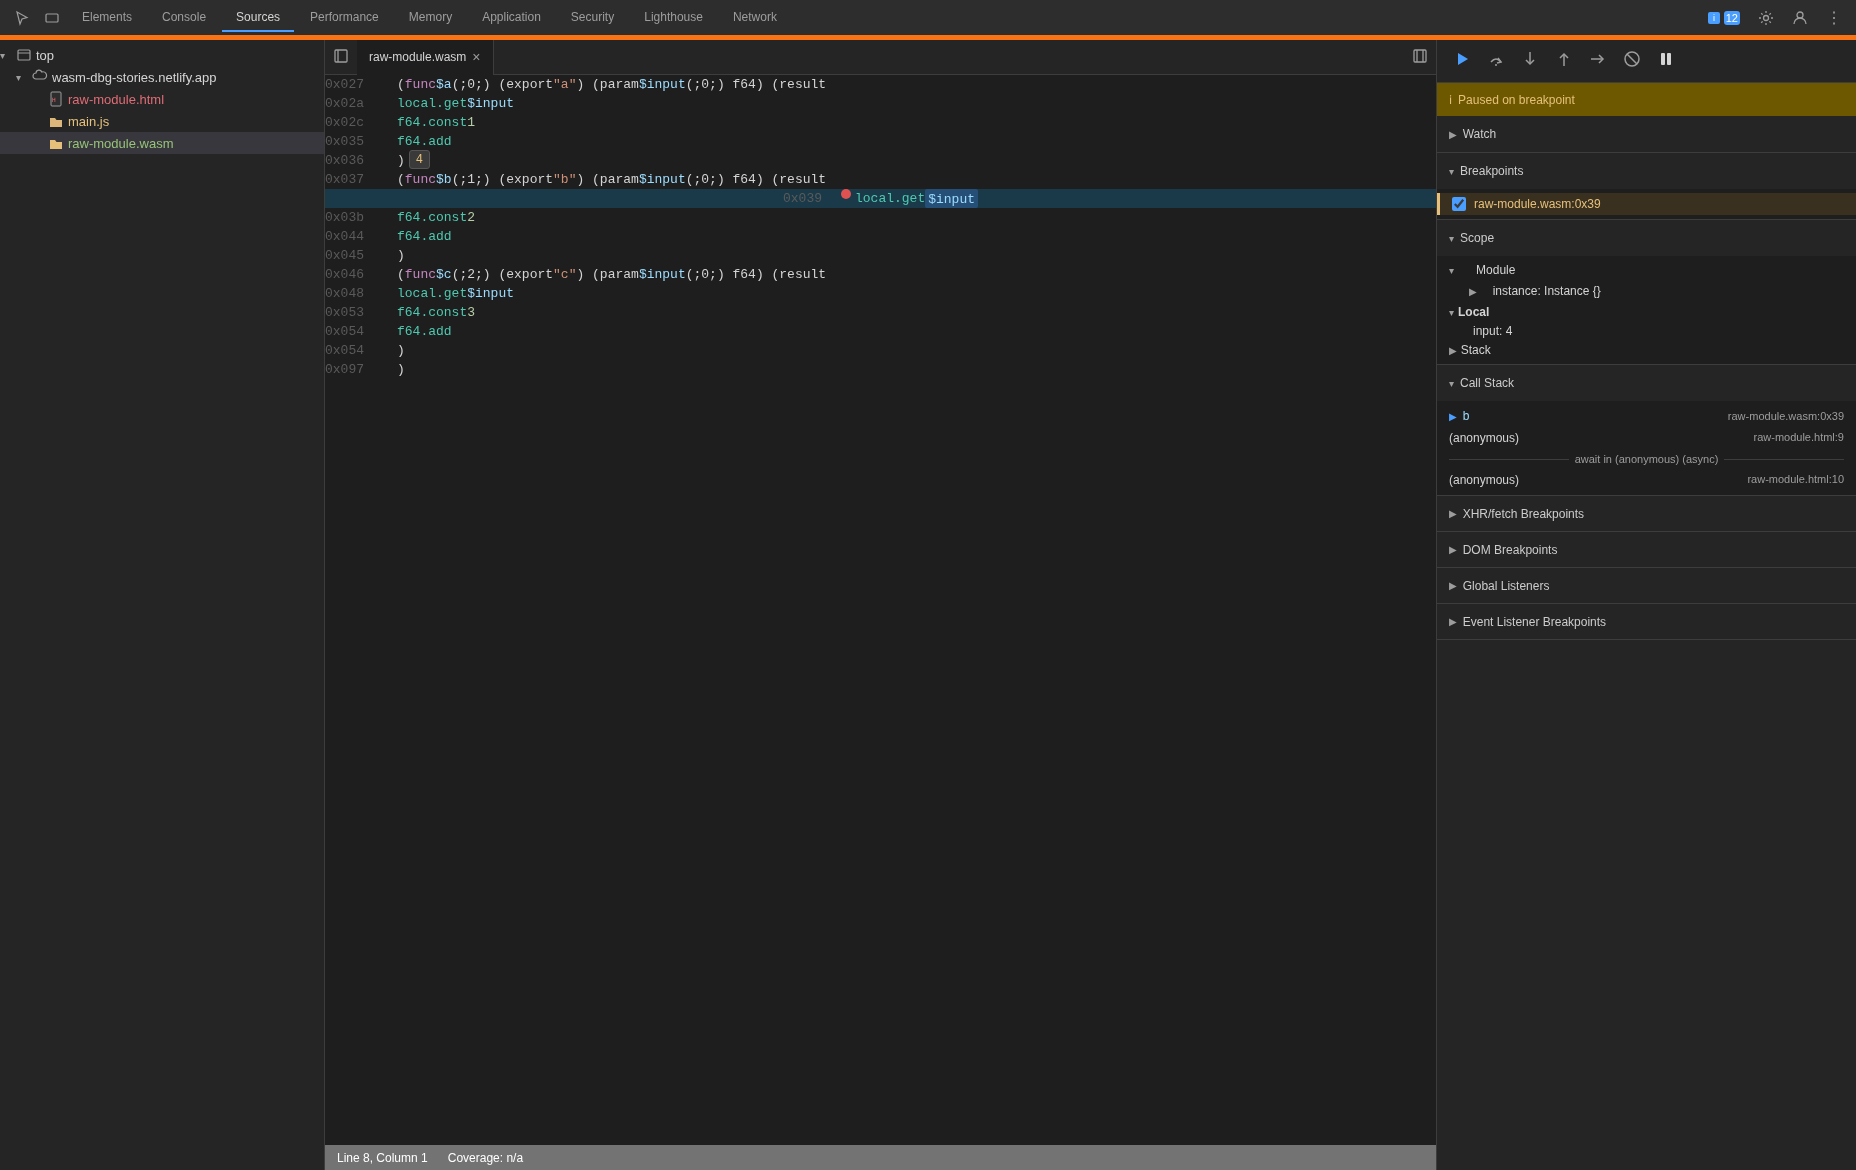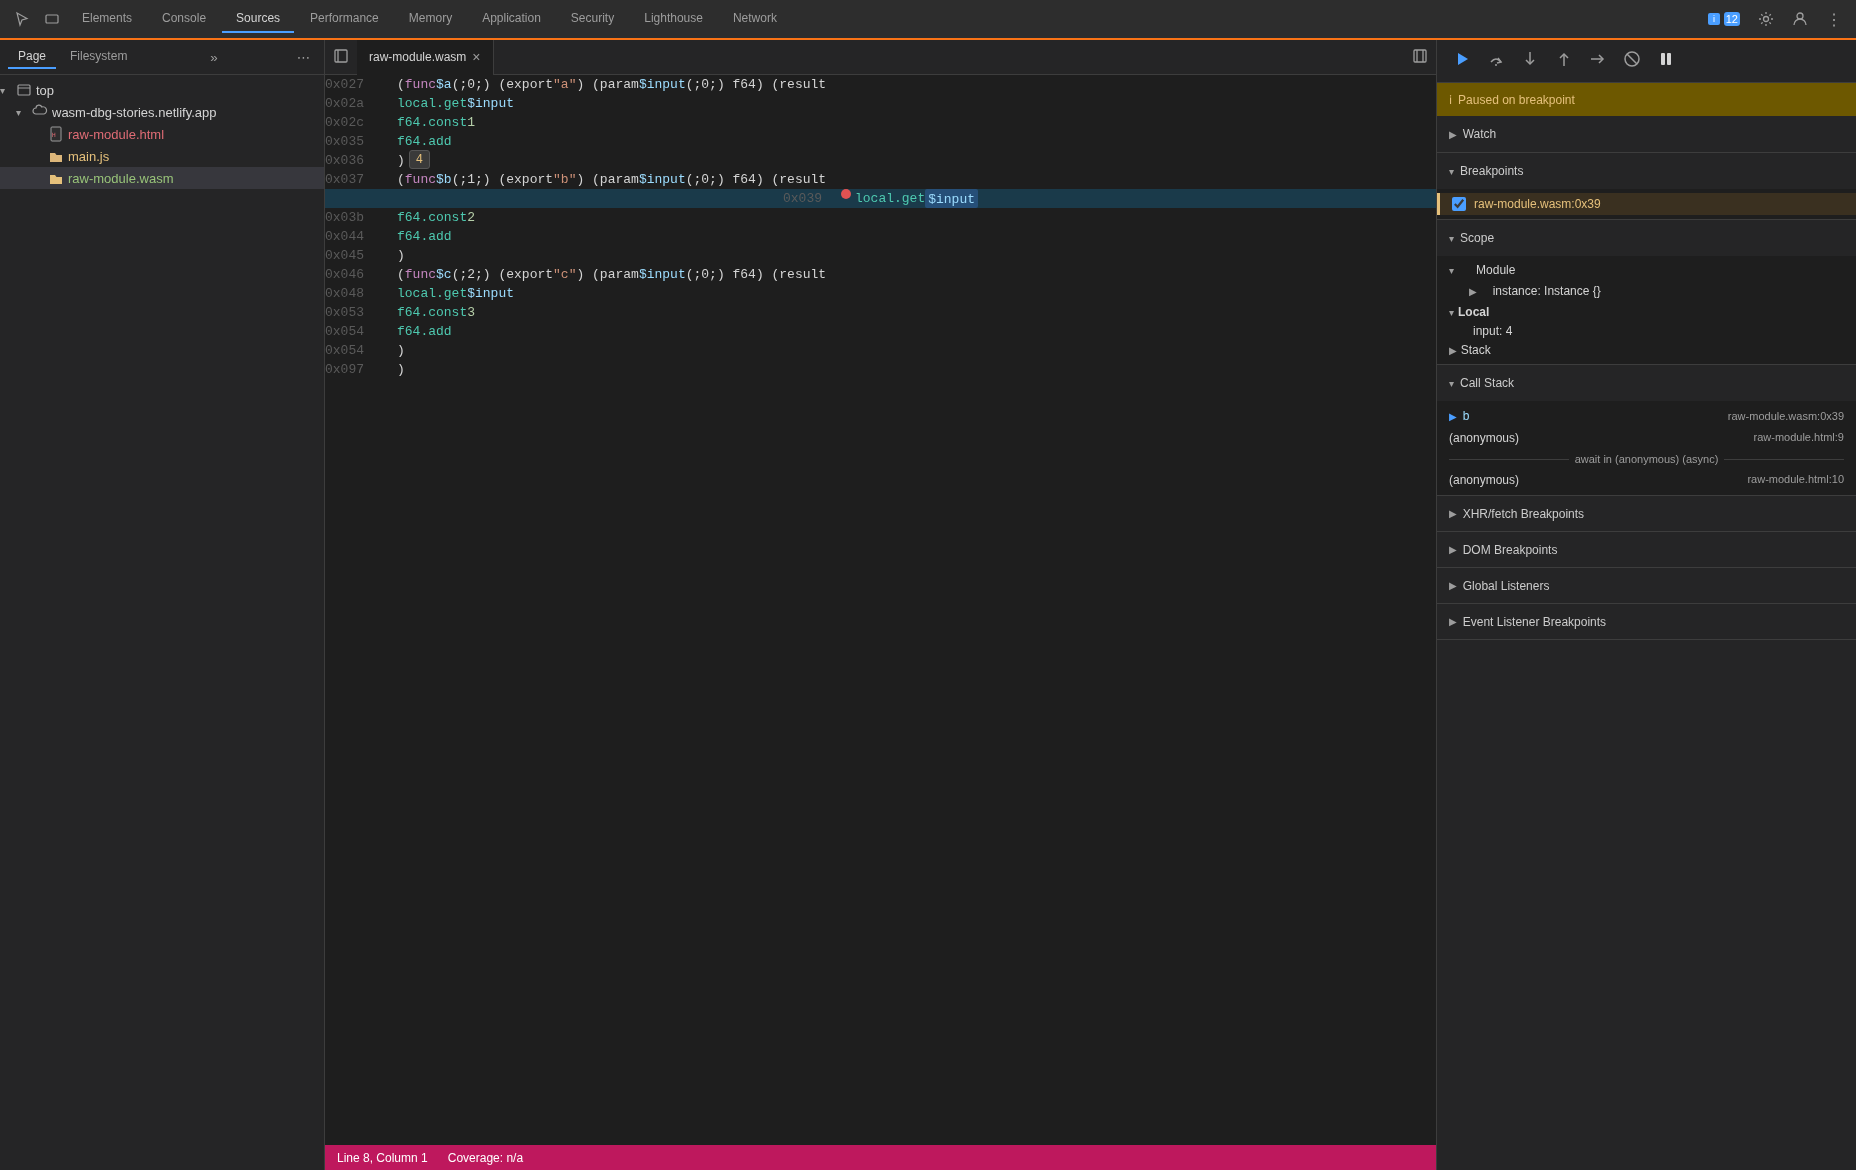--- a/index.html
+++ b/index.html
@@ -1,20 +1,20 @@
 <!DOCTYPE html>
 <html><head>
   <meta charset="utf-8">
   <style>
     * { box-sizing: border-box; margin: 0; padding: 0; }
     body { font-family: -apple-system, BlinkMacSystemFont, 'Segoe UI', sans-serif; background: #1e1e1e; color: #d4d4d4; font-size: 12px; overflow: hidden; width: 1856px; height: 1170px; }
 
     
     .top-nav {
-      display: flex; align-items: center; background: #2d2d2d; height: 40px; border-bottom: 2px solid #f97316; padding: 0 8px; gap: 2px;
+      display: flex; align-items: center; background: #2d2d2d; height: 40px; border-bottom: 5px solid #f97316; padding: 0 8px; gap: 2px;
     }
     .nav-icon-btn { background: none; border: none; color: #9d9d9d; cursor: pointer; padding: 4px 6px; border-radius: 3px; display: flex; align-items: center; justify-content: center; }
     .nav-tab { background: none; border: none; color: #9d9d9d; cursor: pointer; padding: 6px 14px; font-size: 12px; border-bottom: 2px solid transparent; }
     .nav-tab.active { color: #d4d4d4; border-bottom: 2px solid #4a9eff; }
     .nav-right { margin-left: auto; display: flex; align-items: center; gap: 6px; }
     .badge { background: #4a9eff; color: white; border-radius: 3px; padding: 1px 2px; font-size: 11px; }
 
     
     .main-layout { display: flex; height: calc(1170px - 40px); }
 
@@ -53,21 +53,21 @@
     .code-line.current-line { background: #264f78; }
     .line-addr { color: #5a5a5a; margin-right: 8px; flex-shrink: 0; width: 50px; }
 
     .breakpoint-dot { display: inline-block; width: 10px; height: 10px; border-radius: 50%; background: #e05252; margin-right: 4px; flex-shrink: 0; }
     .breakpoint-spacer { display: inline-block; width: 14px; flex-shrink: 0; }
 
     
     .inline-tooltip { display: inline-block; background: #3a3a3a; border: 1px solid #555; padding: 0 6px; border-radius: 3px; font-size: 12px; color: #e5c07b; position: relative; top: -1px; margin-left: 4px; }
 
     
-    .status-bar { height: 25px; background: #be185d; display: flex; align-items: center; padding: 0 12px; font-size: 12px; color: white; gap: 20px; }
+    .status-bar { height: 25px; background: #737373; display: flex; align-items: center; padding: 0 12px; font-size: 12px; color: white; gap: 20px; }
 
     
     .right-panel { width: 420px; background: #252526; border-left: 1px solid #3d3d3d; display: flex; flex-direction: column; flex-shrink: 0; overflow-y: auto; }
 
     
     .debug-toolbar { display: flex; align-items: center; padding: 6px 12px; gap: 8px; background: #252526; border-bottom: 1px solid #3d3d3d; }
     .debug-btn { background: none; border: none; cursor: pointer; color: #9d9d9d; font-size: 16px; padding: 4px; border-radius: 3px; }
     .debug-btn.pause { color: #d4d4d4; }
 
     
@@ -144,26 +144,20 @@
         <path d="M2 14c0-3.3 2.7-6 6-6s6 2.7 6 6"></path>
       </svg>
     </button>
     <button class="nav-icon-btn" style="font-size:16px;color:#9d9d9d;">⋮</button>
   </div>
 </div>
 
 <div class="main-layout">
 
   <div class="left-panel">
-    <div class="left-panel-tabs">
-      <button class="panel-tab active">Page</button>
-      <button class="panel-tab">Filesystem</button>
-      <button class="panel-more">»</button>
-      <button class="nav-icon-btn panel-more">⋯</button>
-    </div>
     <div class="file-tree">
 
       <div class="tree-item">
         <span class="tree-arrow">▾</span>
         <svg width="16" height="16" viewBox="0 0 16 16" fill="none" style="margin-right:4px;flex-shrink:0">
           <rect x="2" y="3" width="12" height="10" rx="1" stroke="#9d9d9d" stroke-width="1.2"></rect>
           <path d="M2 6h12" stroke="#9d9d9d" stroke-width="1"></path>
         </svg>
         <span class="tree-label">top</span>
       </div>

